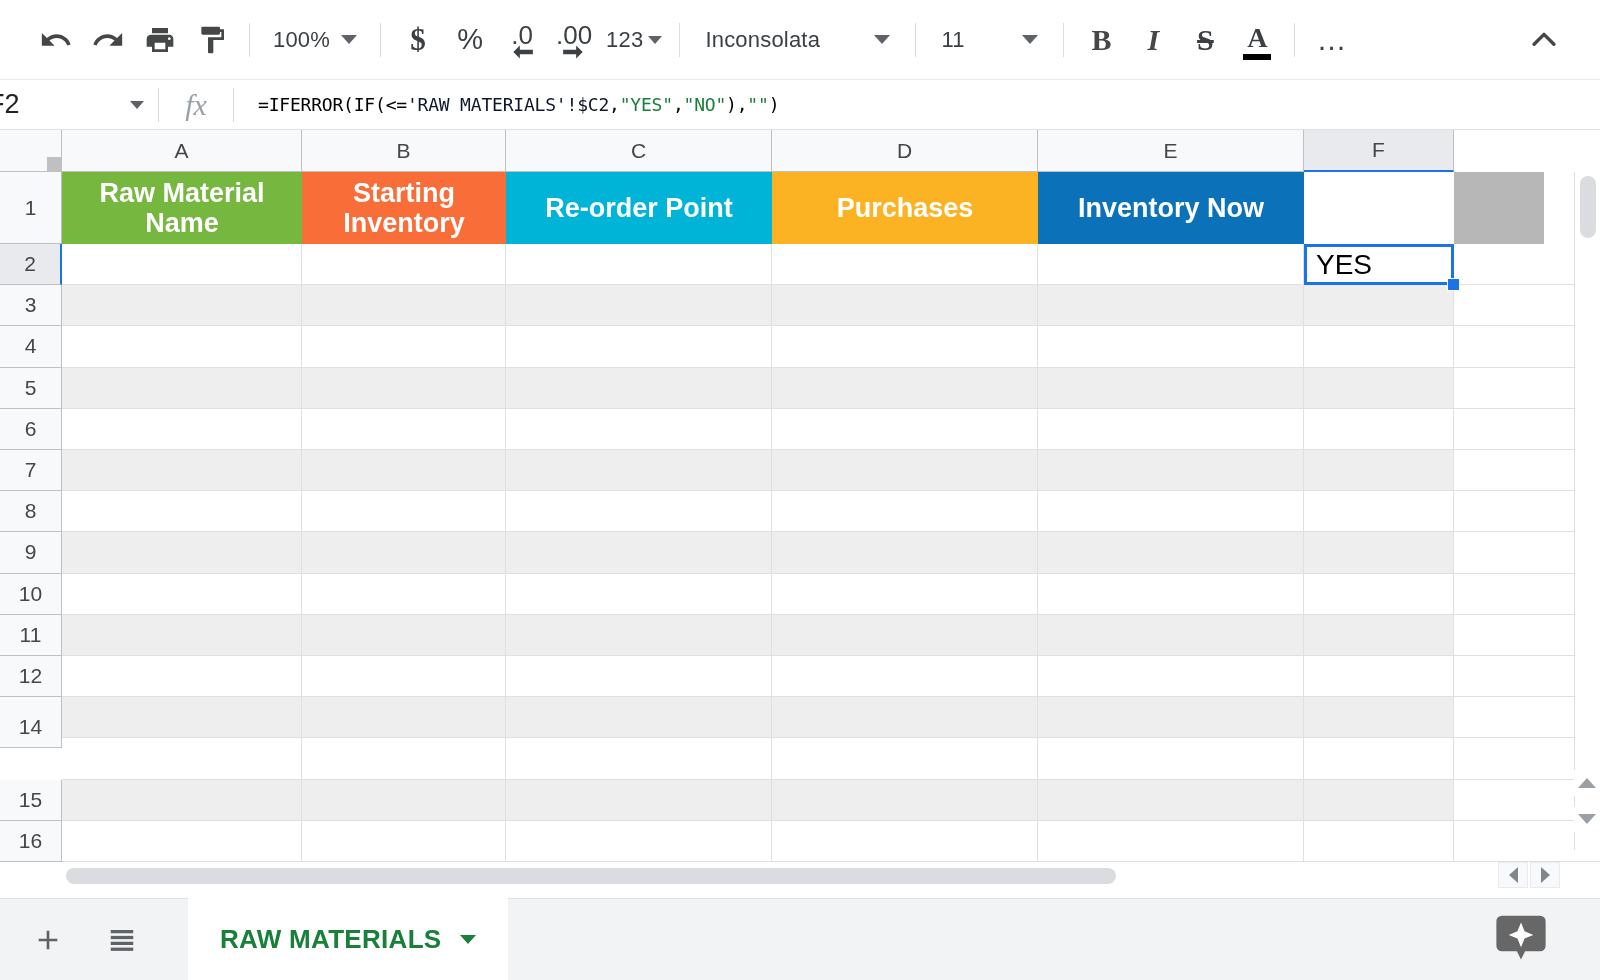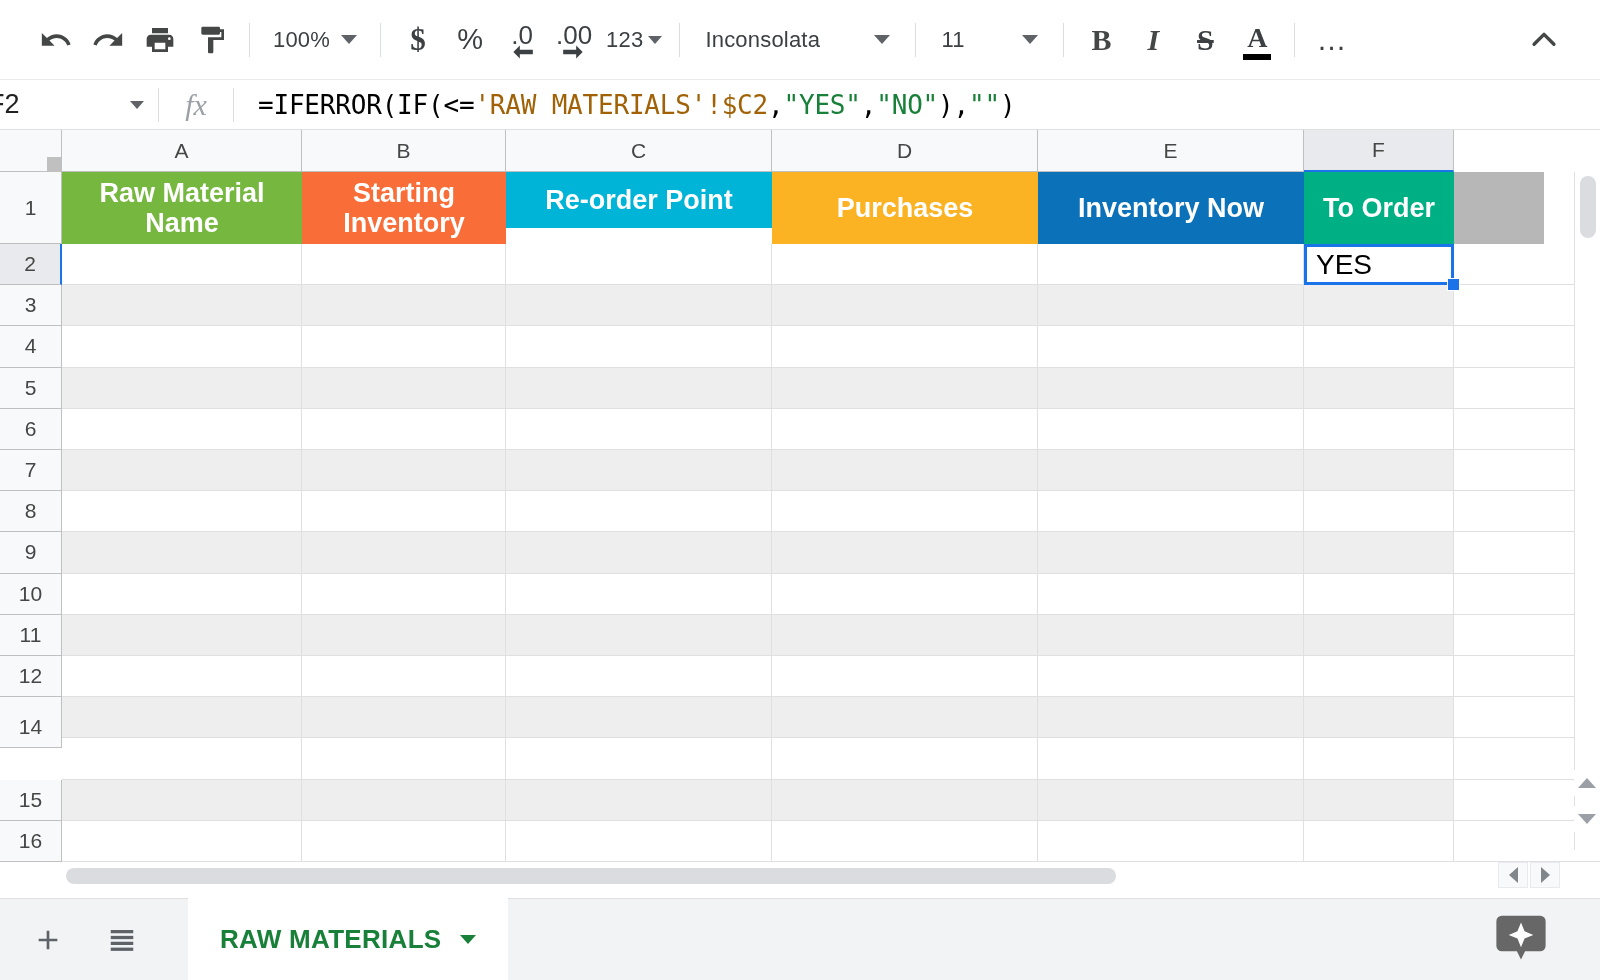--- a/index.html
+++ b/index.html
@@ -52,21 +52,21 @@
   }
   #namebox .nb-text { font-size: 27px; color: #222; font-family: "Liberation Sans", sans-serif; }
   .fb-sep { width: 1px; height: 34px; background: #dadce0; flex: none; }
   #fx {
     width: 74px; height: 100%; display: flex; align-items: center; justify-content: center;
     font-family: "Liberation Serif", serif; font-style: italic; font-size: 30px; color: #9aa0a6;
   }
   #formula-input {
     flex: 1; height: 100%; display: flex; align-items: center;
     padding-left: 24px; font-family: "DejaVu Sans Mono", monospace;
-    font-size: 26px; white-space: nowrap; letter-spacing: -0.2px; cursor: text;
+    font-size: 18px; white-space: nowrap; letter-spacing: -0.2px; cursor: text;
   }
 
   
   #gridwrap { position: absolute; left: 0; top: 130px; width: 1600px; height: 760px; background: #fff; }
   #corner {
     position: absolute; left: 0; top: 0; width: 62px; height: 42px;
     background: #f8f9fa; border-right: 1px solid #c0c0c0; border-bottom: 1px solid #c0c0c0;
   }
   #corner:after { content:""; position:absolute; right:0; bottom:0; width:14px; height:14px; background:#c0c0c0; }
 
@@ -242,21 +242,21 @@
     <span class="caret sm" style="border-top-color:#5f6368"></span>
   </div>
   <div class="fb-sep"></div>
   <div id="fx">
     <span>fx</span>
   </div>
   <div class="fb-sep"></div>
   <div id="formula-input">
       <span style="color: rgb(0, 0, 0);">=IFERROR(IF(</span>
       <span style="color: rgb(0, 0, 0);">&lt;=</span>
-      <span style="color: #a16207;">'RAW MATERIALS'!$C2</span>
+      <span style="color: #0f172a;">'RAW MATERIALS'!$C2</span>
       <span style="color: rgb(0, 0, 0);">,</span>
       <span style="color: rgb(24, 128, 56);">"YES"</span>
       <span style="color: rgb(0, 0, 0);">,</span>
       <span style="color: rgb(24, 128, 56);">"NO"</span>
       <span style="color: rgb(0, 0, 0);">),</span>
       <span style="color: rgb(24, 128, 56);">""</span>
       <span style="color: rgb(0, 0, 0);">)</span>
     </div>
 </div>
 
@@ -292,31 +292,28 @@
     <div id="selbox" style="left: 1242px; top: 72px; width: 150px; height: 41.2px; background: rgb(255, 255, 255); z-index: 5;">
       <span class="val">YES</span>
     </div>
     <div id="selhandle" style="left: 1385px; top: 106.2px; z-index: 6;"></div>
   <div class="gcell hdrcell" style="left: 0px; top: 0px; width: 240px; height: 72px; background: rgb(118, 184, 63);">
         <span>Raw Material Name</span>
       </div>
       <div class="gcell hdrcell" style="left: 240px; top: 0px; width: 204px; height: 72px; background: rgb(249, 109, 56);">
         <span>Starting Inventory</span>
       </div>
-      <div class="gcell hdrcell" style="left: 444px; top: 0px; width: 266px; height: 56px; background: rgb(0, 180, 216); text-align: center;">
+      <div class="gcell hdrcell" style="left: 444px; top: 0px; width: 266px; height: 72px; background: rgb(0, 180, 216); text-align: center;">
         <span>Re-order Point</span>
       </div>
       <div class="gcell hdrcell" style="left: 710px; top: 0px; width: 266px; height: 72px; background: rgb(251, 179, 36);">
         <span>Purchases</span>
       </div>
       <div class="gcell hdrcell" style="left: 976px; top: 0px; width: 266px; height: 72px; background: rgb(11, 114, 186);">
         <span>Inventory Now</span>
-      </div>
-      <div class="gcell hdrcell" style="left: 1242px; top: 0px; width: 150px; height: 72px; background: rgb(0, 176, 133);">
-        <span>To Order</span>
       </div>
       <div class="gcell hdrcell" style="left: 1392px; top: 0px; width: 90px; height: 72px; background: rgb(183, 183, 183);"></div>
       <div style="position: absolute; left: 0px; top: 72px; width: 1392px; height: 41.2px; background: rgb(255, 255, 255); border-bottom: 1px solid rgb(224, 224, 224);"></div>
       <div class="gcell" style="left: 0px; top: 72px; width: 240px; height: 41.2px; background: transparent;"></div>
       <div class="gcell" style="left: 240px; top: 72px; width: 204px; height: 41.2px; background: transparent;"></div>
       <div class="gcell" style="left: 444px; top: 72px; width: 266px; height: 41.2px; background: transparent;"></div>
       <div class="gcell" style="left: 710px; top: 72px; width: 266px; height: 41.2px; background: transparent;"></div>
       <div class="gcell" style="left: 976px; top: 72px; width: 266px; height: 41.2px; background: transparent;"></div>
       <div class="gcell" style="left: 1242px; top: 72px; width: 150px; height: 41.2px; background: transparent;"></div>
       <div class="gcell" style="left: 1392px; top: 72px; width: 150px; height: 41.2px; background: rgb(255, 255, 255);"></div>

